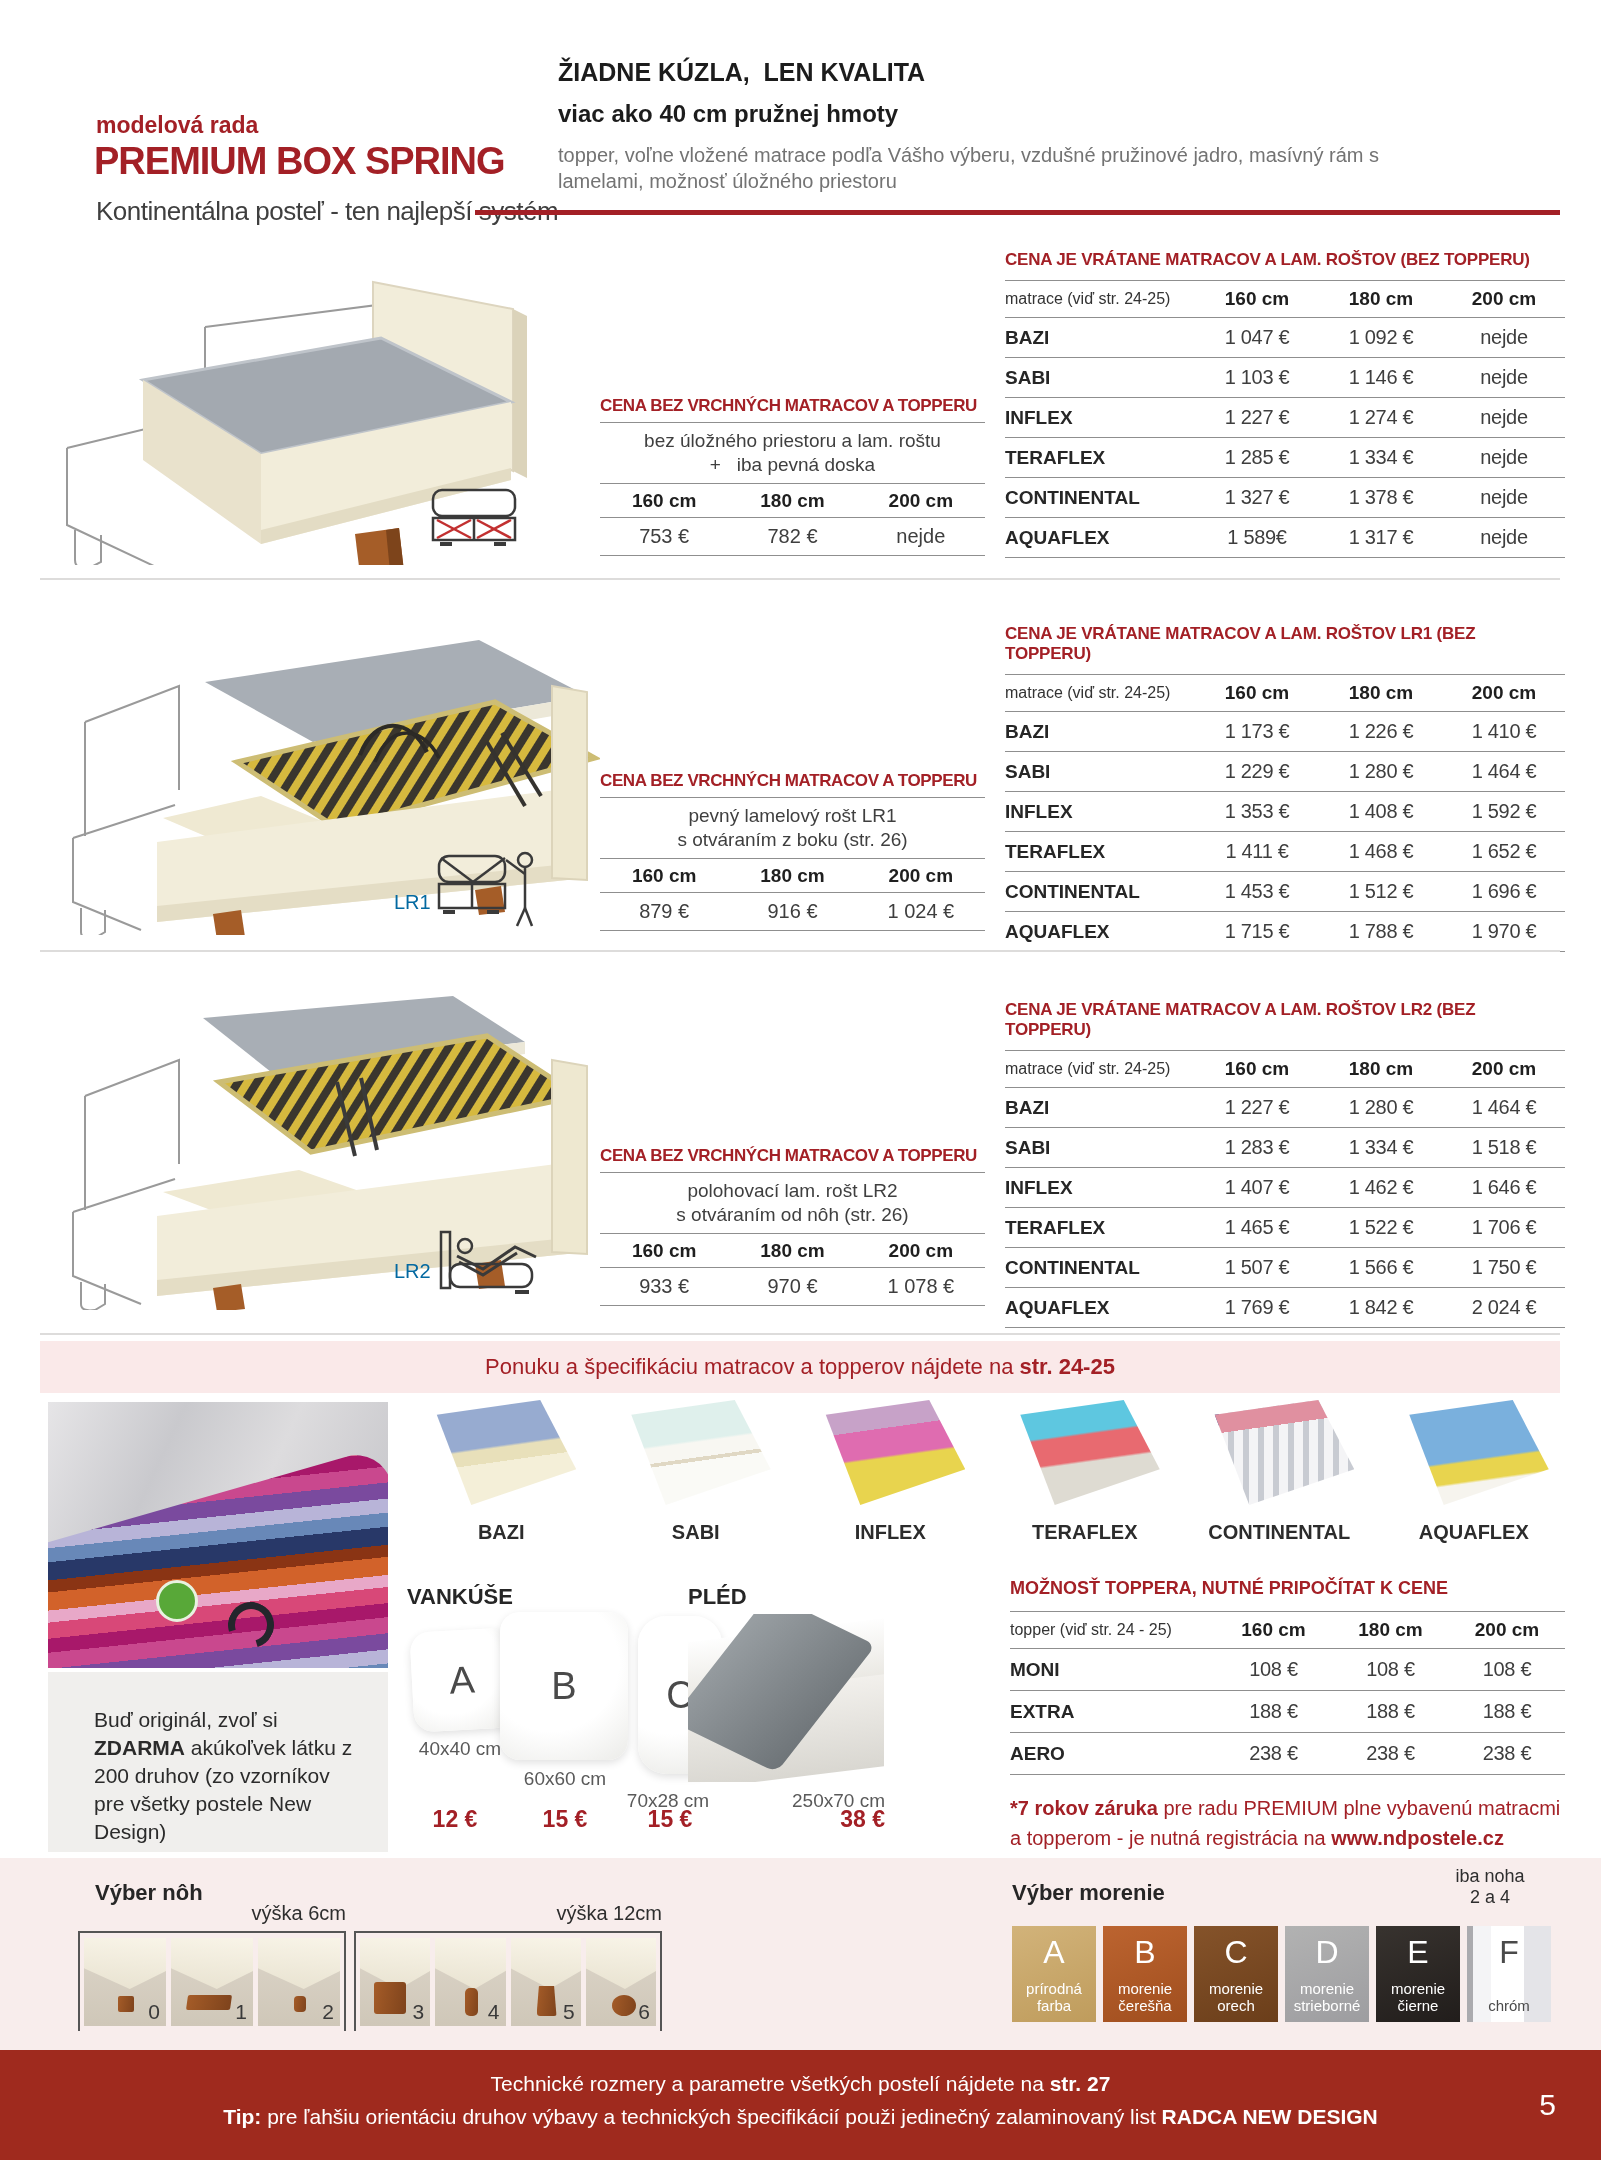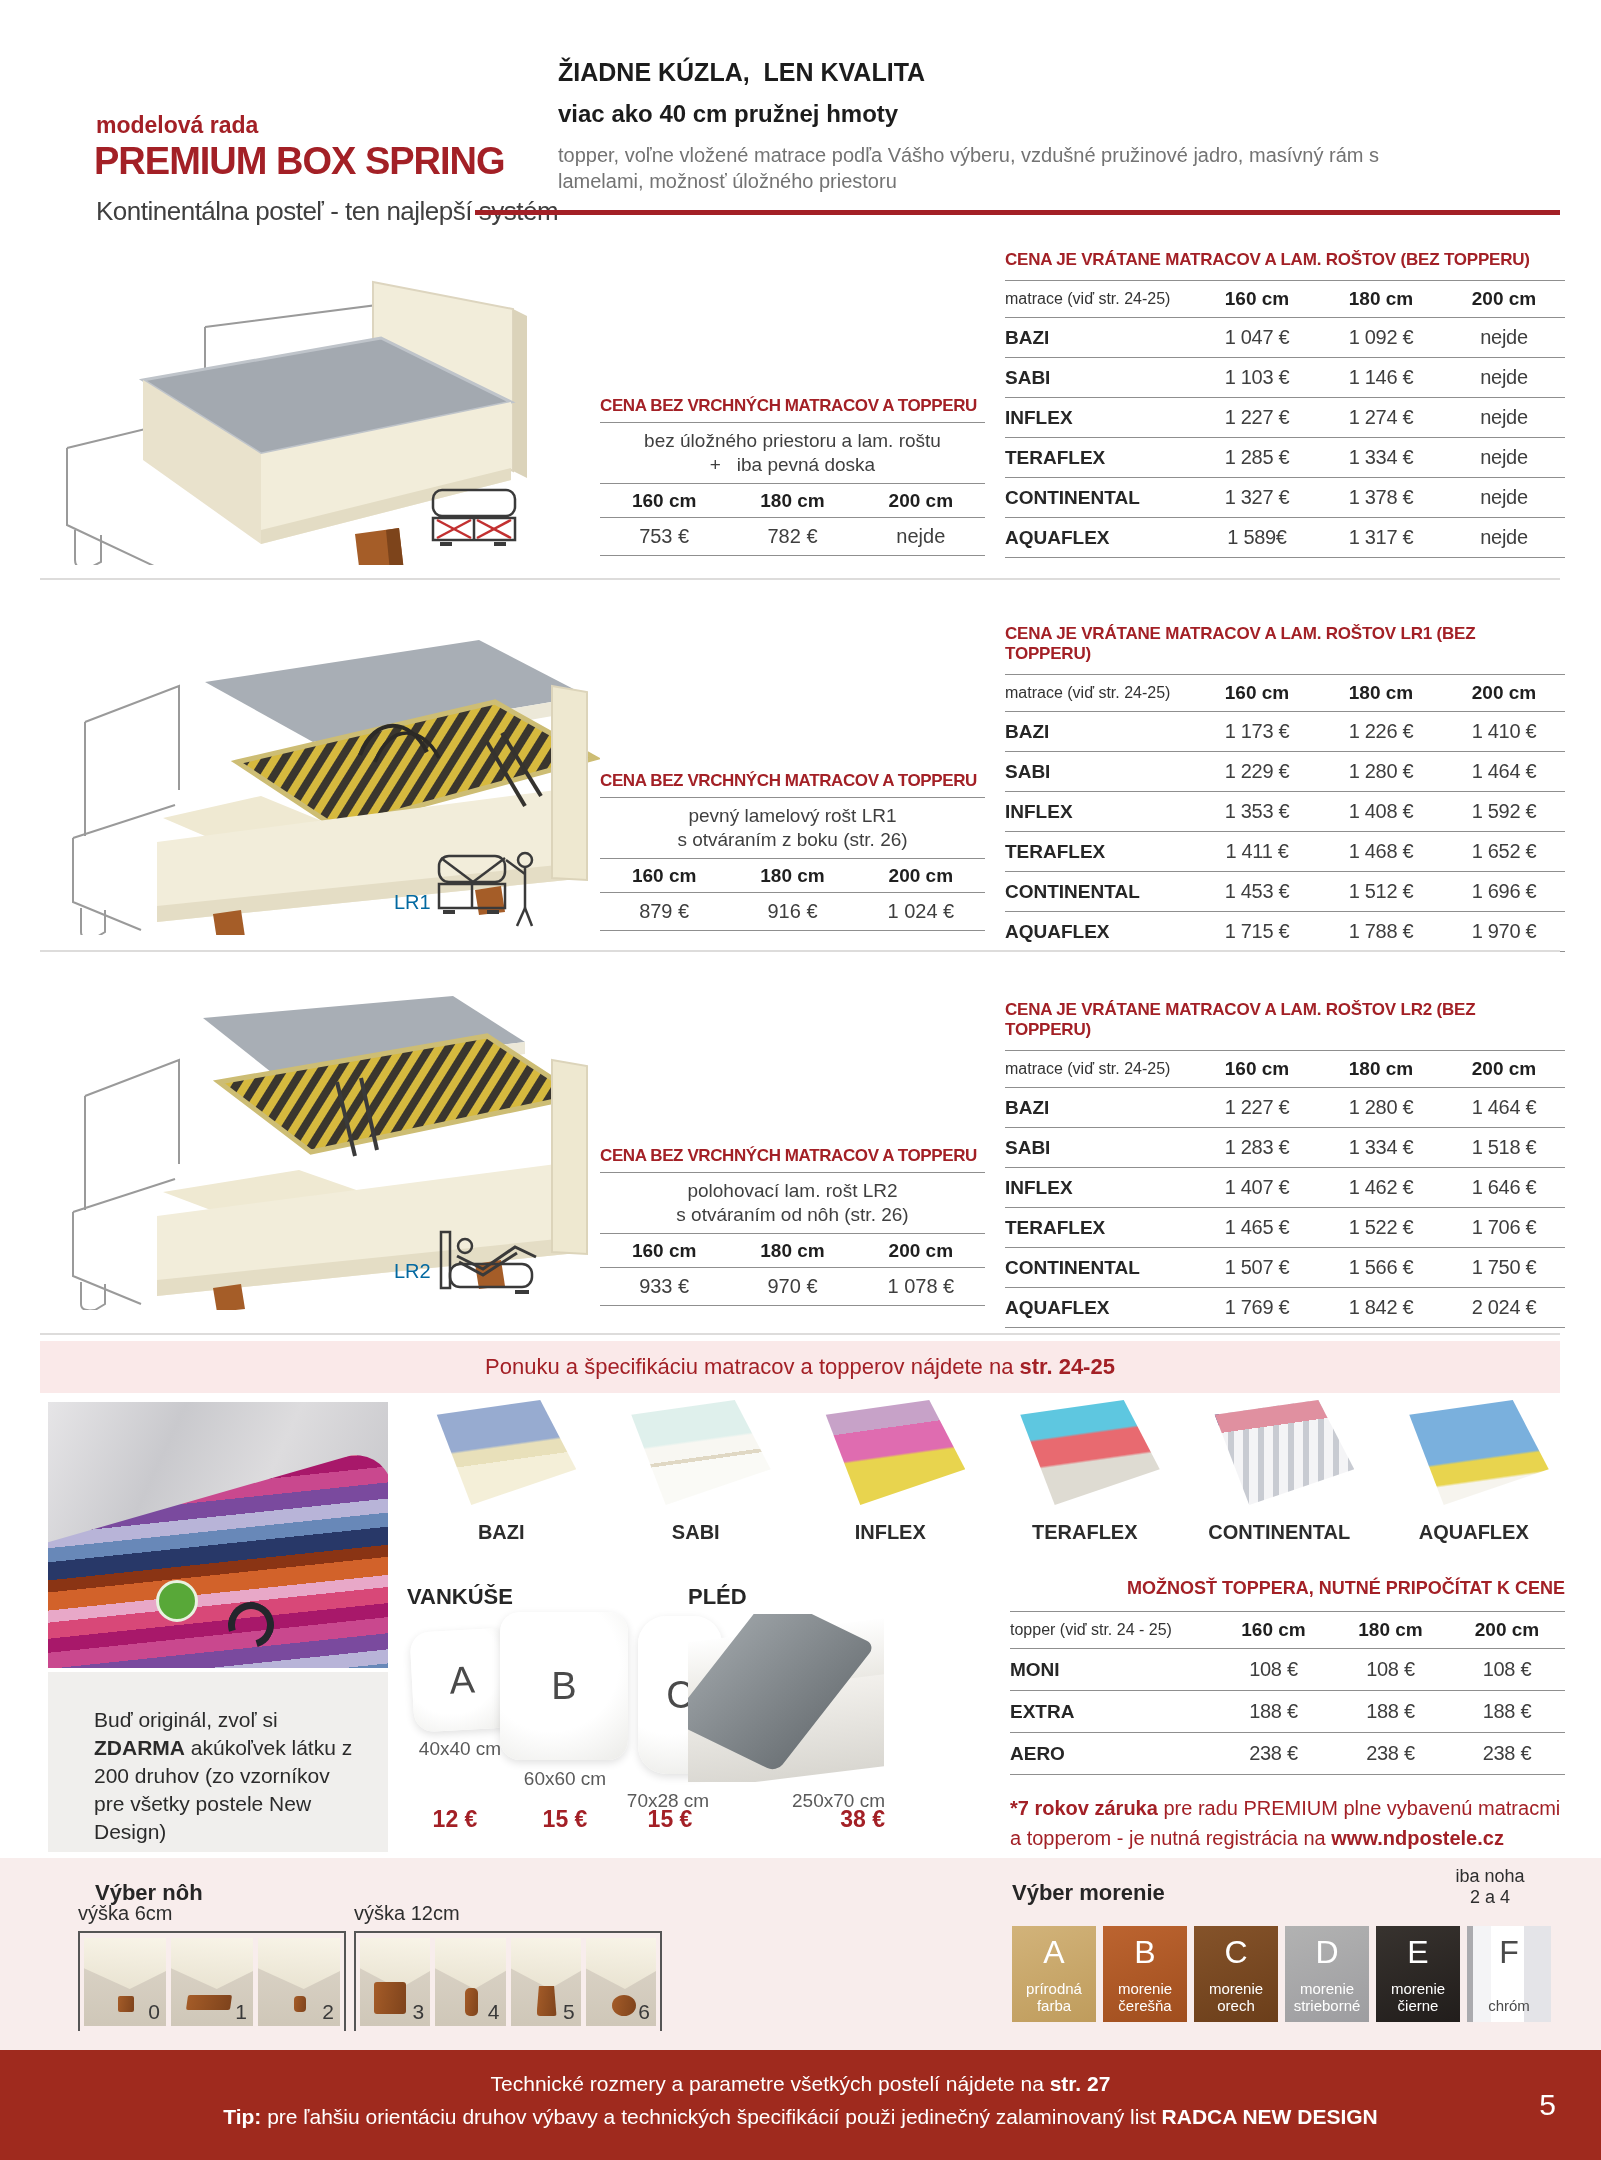--- a/index.html
+++ b/index.html
@@ -79,29 +79,29 @@
   .pprice{font-size:23px; font-weight:bold; color:var(--accent);}
   .pled{position:relative; overflow:hidden;}
   .pled-mat{position:absolute; left:-8px; top:16px; width:110%; height:64px; border-radius:10px 16px 4px 4px;
     background:linear-gradient(#fefefe,#e8e6e0); transform:skewY(-7deg);}
   .pled-base{position:absolute; left:-8px; top:72px; width:110%; height:92px;
     background:linear-gradient(#f2f0ec,#d9d7d1); transform:skewY(-7deg);}
   .pled-throw{position:absolute; left:26px; top:-10px; width:118px; height:158px; border-radius:10px;
     background:linear-gradient(100deg,#9aa0a4,#6e7478); transform:rotate(26deg) skewX(-12deg);}
   
   .toptable{width:555px;}
-  .tt-title{font-size:18px; font-weight:bold; text-align:right; margin-bottom:12px;}
+  .tt-title{font-size:18px; font-weight:bold; text-align:left; margin-bottom:12px;}
   .tt-head,.tt-row{display:grid; grid-template-columns:205px 117px 117px 116px; align-items:center;}
   .tt-head{height:38px; border-top:1px solid #8f8f8f; border-bottom:1px solid #8f8f8f;}
   .tt-row{height:42px; border-bottom:1px solid #8f8f8f;}
   .note{font-size:20px; color:var(--accent); line-height:30px;}
   
   .strip{background:var(--stripbg);}
   .bracket{border:2px solid #555; border-bottom:none; display:flex; gap:5px; padding:5px 4px 0 4px;}
-  .glabel{font-size:20px; color:#2e2e2e; text-align:left;}
+  .glabel{font-size:20px; color:#2e2e2e; text-align:right;}
   .leg{position:relative; flex:1; height:88px; background:linear-gradient(#ddd6ca,#cfc7b8); overflow:hidden;}
   .leg-bed{position:absolute; left:-8%; top:-6%; width:116%; height:64%;
     background:linear-gradient(185deg,#faf6ea,#e8e2d0);
     clip-path:polygon(0 0,100% 0,100% 62%,55% 100%,0 58%);}
   .leg-foot{position:absolute; background:linear-gradient(100deg,#a55c28,#7e431c);}
   .leg-num{position:absolute; right:6px; bottom:2px; font-size:21px; color:#3a3a3a;}
   .swrow{display:flex; gap:7px;}
   .sw{width:84px; height:96px; position:relative; text-align:center; color:#fff;}
   .sw-letter{font-size:32px; font-weight:500; padding-top:8px;}
   .sw-label{position:absolute; bottom:8px; left:0; right:0; font-size:15px; line-height:17px; padding:0 4px;}

